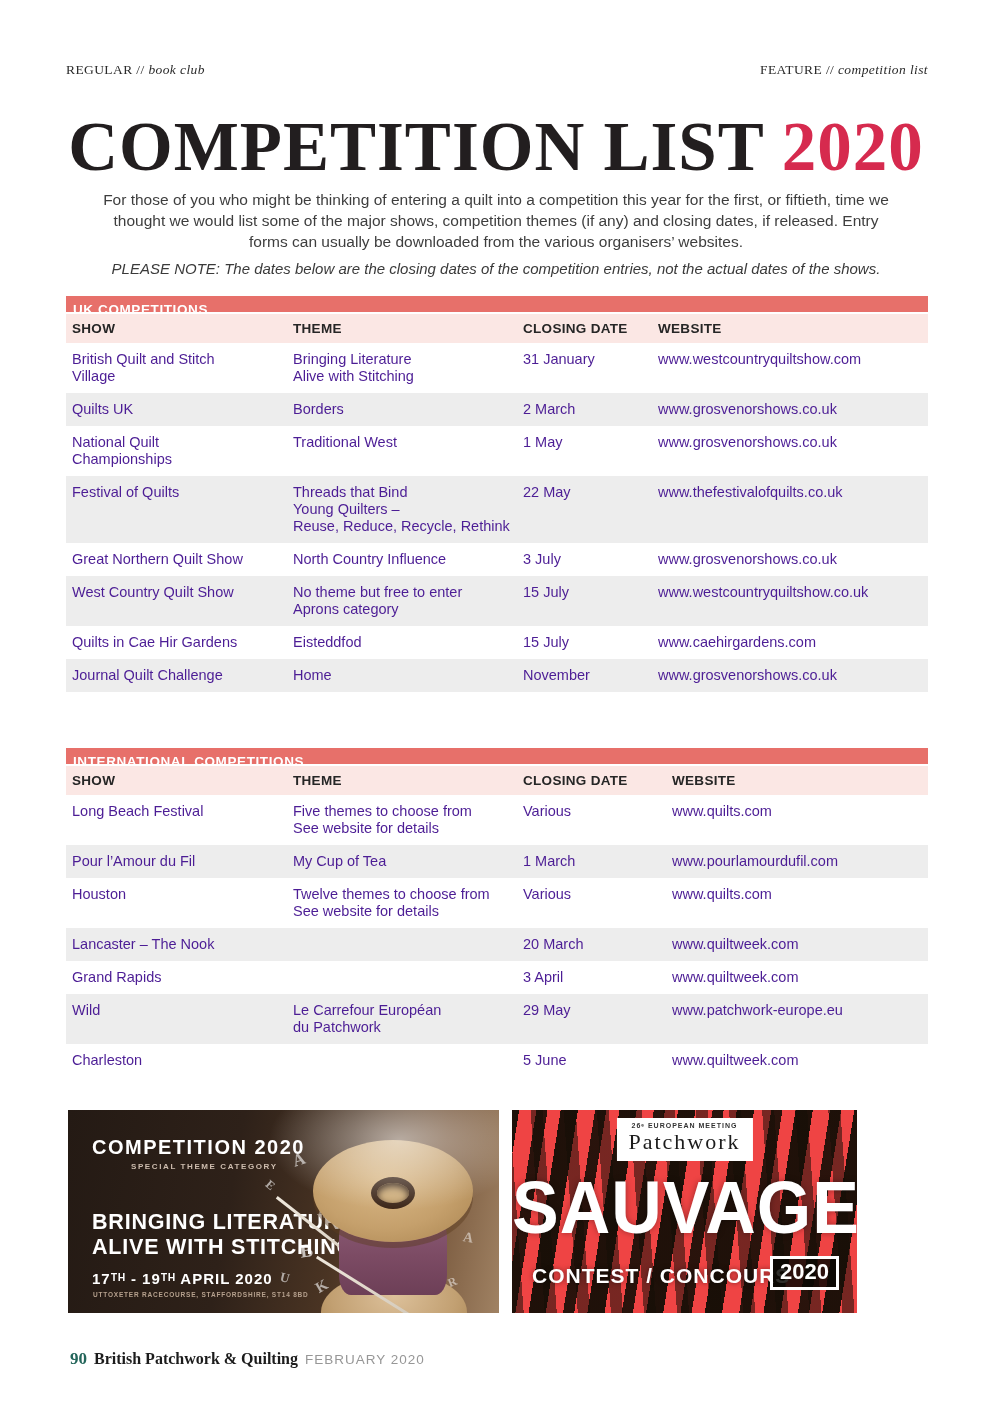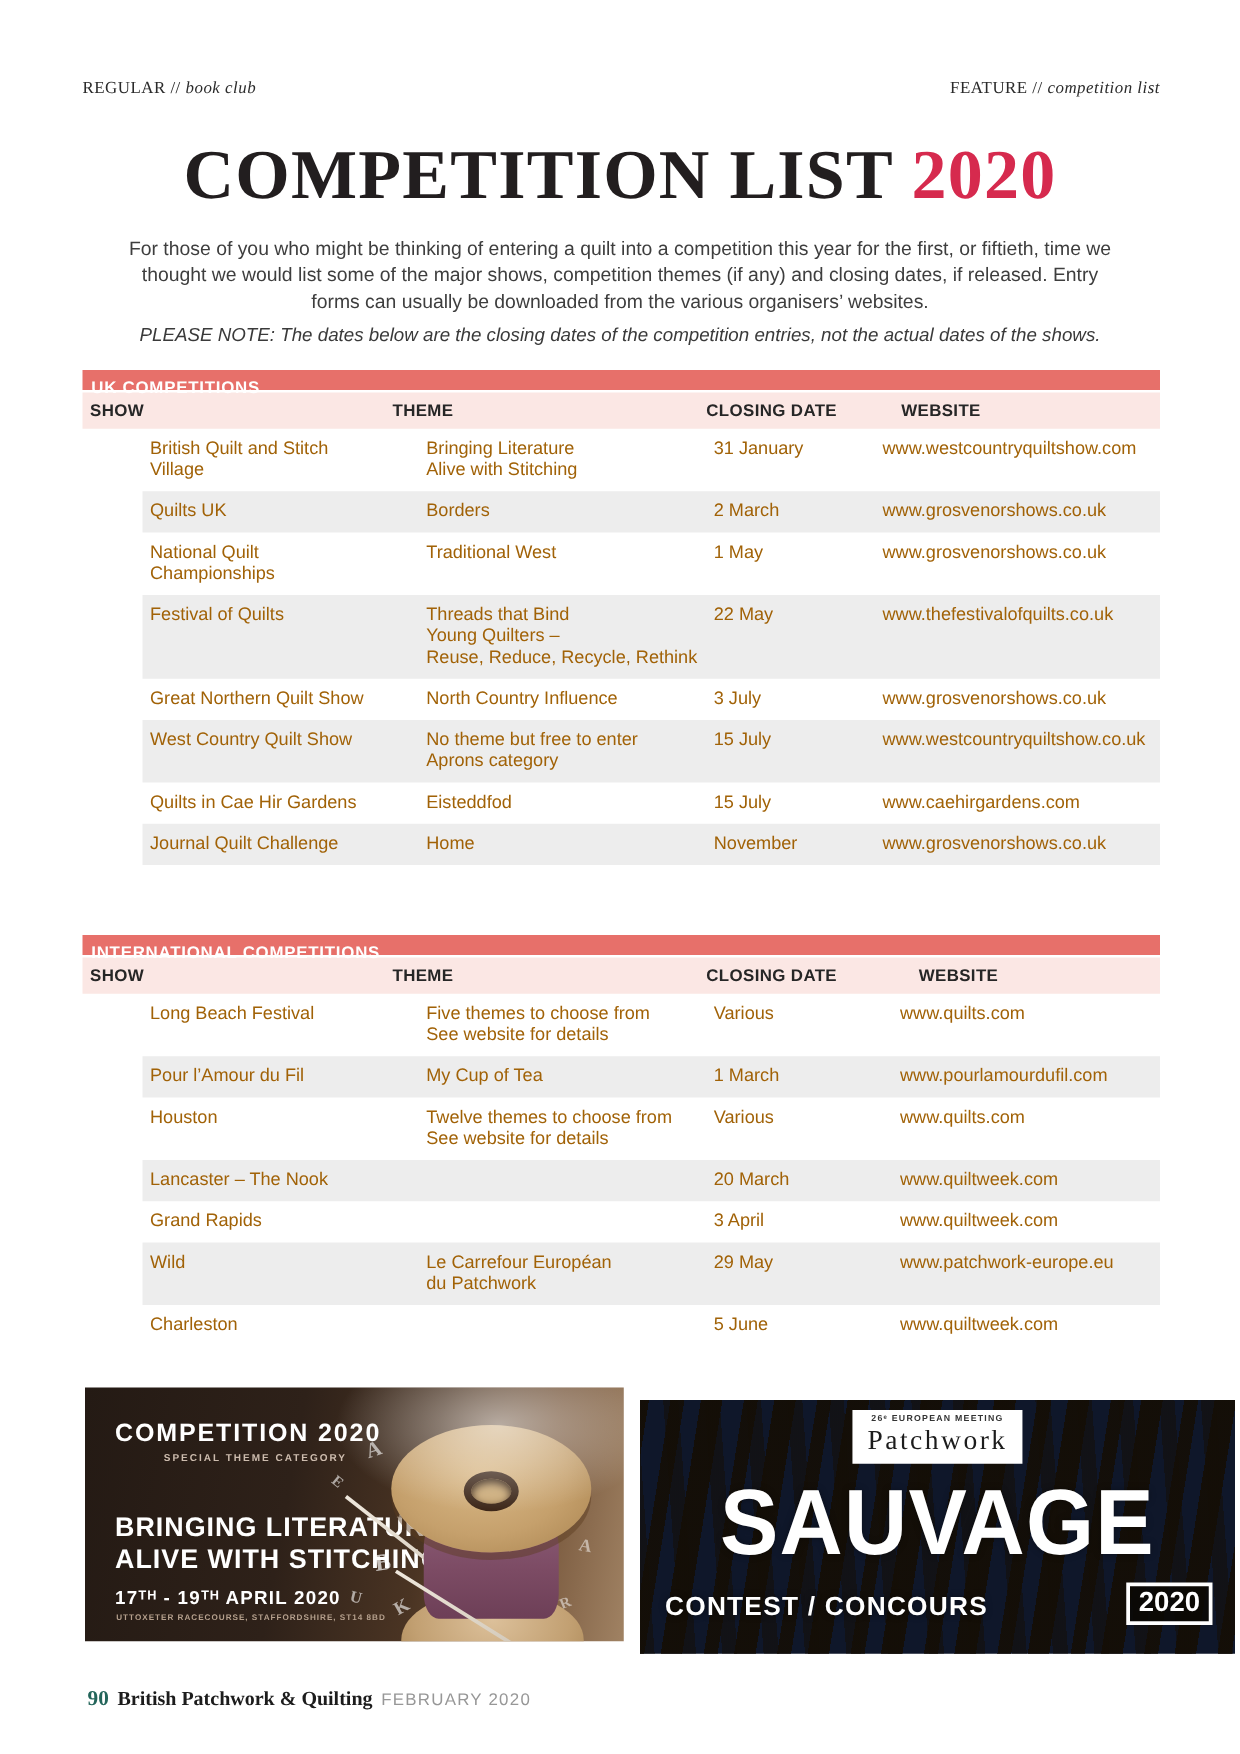--- a/index.html
+++ b/index.html
@@ -6,37 +6,37 @@
   body { width:992px; height:1403px; background:#ffffff; font-family:"Liberation Sans", sans-serif; position:relative; }
   .page { position:absolute; inset:0; background:#fff; overflow:hidden; }
 
   
   .masthead { position:absolute; top:62px; left:66px; right:64px; display:flex; justify-content:space-between;
               font-family:"Liberation Serif", serif; font-size:13.5px; color:#2b2b2b; letter-spacing:.4px; }
   .masthead i { font-style:italic; }
 
   
   .title { position:absolute; top:108px; left:0; width:100%; text-align:center;
-           font-family:"Liberation Serif", serif; font-size:56px; font-weight:600; color:#221e1f; letter-spacing:1px; }
+           font-family:"Liberation Serif", serif; font-size:69px; font-weight:600; color:#221e1f; letter-spacing:1px; }
   .title .year { color:#d62a4e; }
 
   .intro { position:absolute; top:189px; left:96px; width:800px; text-align:center;
            font-size:15.5px; line-height:21px; color:#3e3e3e; }
   .note  { position:absolute; top:260px; left:66px; width:860px; text-align:center;
            font-style:italic; font-size:15px; color:#3a3a3a; }
 
   
   .table { position:absolute; left:66px; width:862px; }
   .t-uk   { top:296px; }
   .t-intl { top:748px; }
   .tbar { background:#e7706a; color:#ffffff; font-weight:bold; font-size:13.5px; letter-spacing:.6px;
           height:16px; line-height:27px; padding-left:7px; }
   .thead { background:#fbe7e4; display:grid; padding:7px 0 7px 6px; margin-top:2px;
-           font-weight:bold; font-size:13.5px; letter-spacing:.3px; color:#262626;gap:21px; }
-  .trow  { display:grid; padding:8px 0 8px 6px; font-size:14.5px; line-height:17px; color:#a16207;margin-left:48px; }
+           font-weight:bold; font-size:13.5px; letter-spacing:.3px; color:#262626; }
+  .trow  { display:grid; padding:8px 0 8px 6px; font-size:14.5px; line-height:17px; color:#4c1d95; }
   .t-uk .thead,  .t-uk .trow  { grid-template-columns:221px 230px 135px 1fr; }
   .t-intl .thead,.t-intl .trow{ grid-template-columns:221px 230px 149px 1fr; }
   .trow.alt { background:#ededed; }
   .cell { white-space:pre-line; padding-right:10px; }
 
   
   .footer { position:absolute; top:1349px; left:70px; display:flex; align-items:baseline; gap:7px; }
   .pageno { font-family:"Liberation Serif", serif; font-weight:bold; font-size:17px; color:#23655a; }
   .mag    { font-family:"Liberation Serif", serif; font-weight:bold; font-size:16px; color:#1c1c1c; }
   .issue  { font-size:13.5px; color:#979797; letter-spacing:1px; }
@@ -70,21 +70,21 @@
   .letter { position:absolute; font-family:"Liberation Serif", serif; color:rgba(255,255,255,.6); font-weight:bold; }
   .l1{ left:225px; top:40px; font-size:17px; transform:rotate(-18deg); }
   .l2{ left:250px; top:95px; font-size:14px; transform:rotate(24deg); }
   .l3{ left:232px; top:130px; font-size:19px; transform:rotate(-8deg); color:rgba(255,255,255,.7); }
   .l4{ left:212px; top:160px; font-size:13px; transform:rotate(14deg); }
   .l5{ left:248px; top:168px; font-size:15px; transform:rotate(-30deg); }
   .l6{ left:198px; top:68px; font-size:12px; transform:rotate(40deg); }
   .l7{ left:395px; top:120px; font-size:14px; transform:rotate(10deg); color:rgba(255,255,255,.5); }
   .l8{ left:380px; top:165px; font-size:12px; transform:rotate(-22deg); color:rgba(255,255,255,.5); }
 
-  .ad-right { position:absolute; left:444px; top:10px; width:476px; height:203px; overflow:hidden; background:#0f172a; }
+  .ad-right { position:absolute; left:444px; top:0; width:345px; height:203px; overflow:hidden; background:#ef4444; }
   .stripes { position:absolute; inset:-20px;
     background:
       repeating-linear-gradient(99deg, transparent 0 13px, rgba(20,14,6,.95) 13px 30px, transparent 30px 47px, rgba(20,14,6,.9) 47px 58px),
       repeating-linear-gradient(86deg, transparent 0 21px, rgba(20,14,6,.55) 21px 33px);
   }
   .ar-box { position:absolute; left:50%; top:8px; transform:translateX(-50%); background:#ffffff;
             padding:4px 12px 6px; text-align:center; }
   .ar-meeting { font-size:7px; font-weight:bold; letter-spacing:1px; color:#333; }
   .ar-brand { font-family:"Liberation Serif", serif; font-size:22px; color:#1c1c1c; letter-spacing:2px; }
   .ar-title { position:absolute; left:0; right:0; top:58px; text-align:center; color:#ffffff; font-weight:bold;

